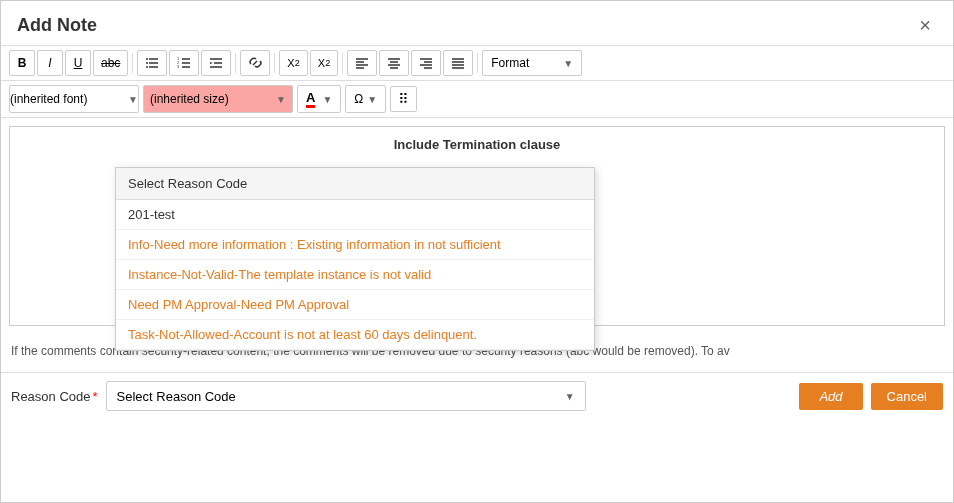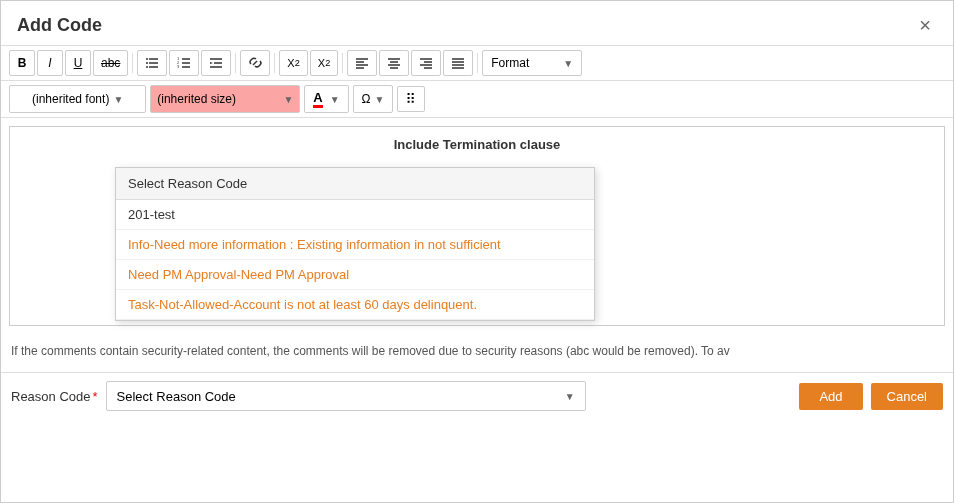--- a/index.html
+++ b/index.html
@@ -72,21 +72,21 @@
     }
     .toolbar-row2 {
       display: flex;
       align-items: center;
       padding: 4px 8px;
       border-bottom: 1px solid #ddd;
       gap: 4px;
     }
     .font-select {
       border: 1px solid #ccc;
-      padding: 3px 22px;
+      padding: 3px 0;
       font-size: 12px;
       height: 28px;
       border-radius: 2px;
       background: #fff;
       cursor: pointer;
       display: flex;
       align-items: center;
       justify-content: space-between;
       min-width: 130px;
     }
@@ -204,20 +204,21 @@
     }
     .btn-add {
       background: #e67e22;
       color: #fff;
       border: none;
       padding: 6px 20px;
       font-size: 13px;
       cursor: pointer;
       border-radius: 2px;
       margin-left: auto;
+      font-style: italic;
     }
     .btn-cancel {
       background: #e67e22;
       color: #fff;
       border: none;
       padding: 6px 16px;
       font-size: 13px;
       cursor: pointer;
       border-radius: 2px;
     }
@@ -239,21 +240,21 @@
     .italic-text { font-style: italic; }
     .underline-text { text-decoration: underline; }
     .strikethrough-text { text-decoration: line-through; }
   </style>
 </head>
 <body>
 
 <div class="modal-overlay">
 
   <div class="modal-header">
-    <span class="modal-title">Add Code</span>
+    <span class="modal-title">Add Note</span>
     <button class="close-btn">×</button>
   </div>
 
   <div class="toolbar-row1">
     <button class="toolbar-btn bold-text">B</button>
     <button class="toolbar-btn italic-text">I</button>
     <button class="toolbar-btn underline-text">U</button>
     <button class="toolbar-btn strikethrough-text">abc</button>
     <div class="toolbar-separator"></div>
     <button class="toolbar-btn">
@@ -357,20 +358,21 @@
     </button>
   </div>
 
   <div class="editor-area">
     <div class="editor-text">Include Termination clause</div>
 
     <div class="dropdown-menu">
       <div class="dropdown-header">Select Reason Code</div>
       <div class="dropdown-item">201-test</div>
       <div class="dropdown-item orange">Info-Need more information : Existing information in not sufficient</div>
+      <div class="dropdown-item orange">Instance-Not-Valid-The template instance is not valid</div>
       <div class="dropdown-item orange">Need PM Approval-Need PM Approval</div>
       <div class="dropdown-item orange">Task-Not-Allowed-Account is not at least 60 days delinquent.</div>
     </div>
   </div>
 
   <div class="info-text">If the comments contain security-related content, the comments will be removed due to security reasons (abc would be removed). To av</div>
 
   <div class="footer-row">
     <span class="reason-label">
       <span>Reason Code</span><span class="required-star">*</span>

